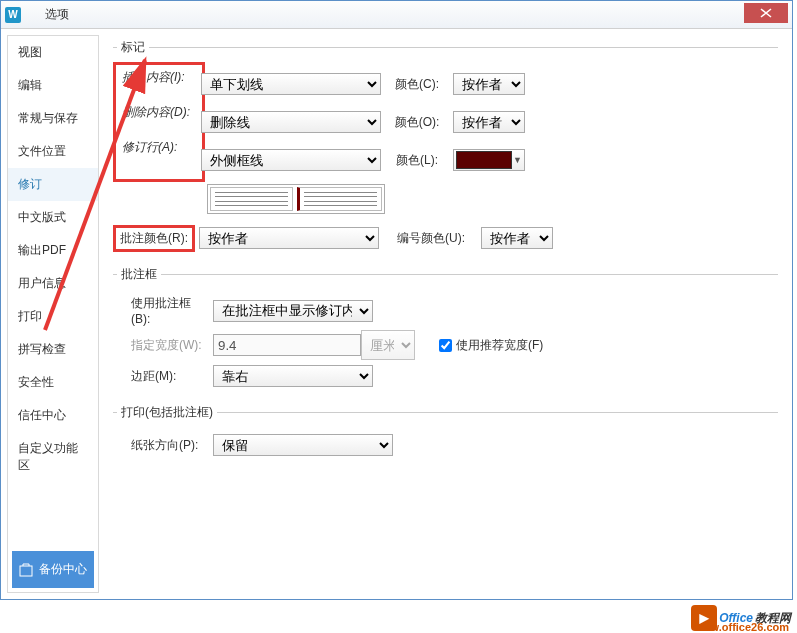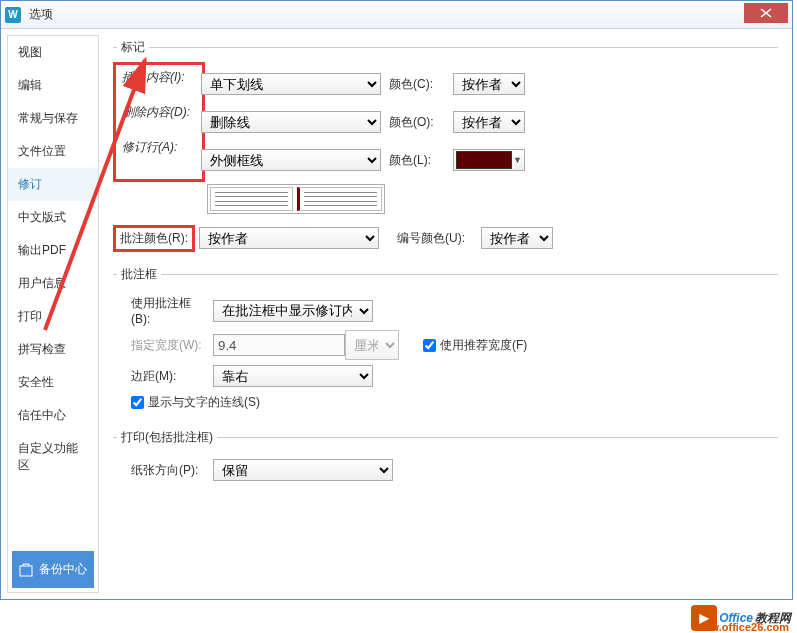--- a/index.html
+++ b/index.html
@@ -1,21 +1,21 @@
 <!DOCTYPE html>
 <html><head>
   <meta charset="utf-8">
   <style>
     * { box-sizing: border-box; margin: 0; padding: 0; }
     body { font-family: "Microsoft YaHei", "SimSun", sans-serif; font-size: 12px; color: #333; background: #fff; width: 797px; height: 633px; position: relative; }
     
     .window { border: 1px solid #5b8fc7; width: 793px; height: 600px; display: flex; flex-direction: column; background: #fff; }
     .titlebar { height: 28px; background: linear-gradient(#fdfdfd, #eef2f7); display: flex; align-items: center; padding: 0 4px; border-bottom: 1px solid #d0d0d0; }
     .app-icon { width: 16px; height: 16px; background: #2196c9; color: #fff; display: flex; align-items: center; justify-content: center; font-size: 10px; font-weight: bold; border-radius: 2px; }
-    .title-text { margin-left: 8px; flex: 1; color: #333; }
+    .title-text { margin-left: 24px; flex: 1; color: #333; }
     .close-btn { width: 44px; height: 20px; background: #c75050; color: #fff; display: flex; align-items: center; justify-content: center; border-radius: 0; cursor: pointer; margin-top:-4px;}
     
     .body-area { flex: 1; display: flex; padding: 6px; gap: 6px; }
     .sidebar { width: 92px; border: 1px solid #d9d9d9; background: #fff; display: flex; flex-direction: column; overflow-y: auto; position: relative; }
     .sidebar-item { padding: 8px 10px; cursor: pointer; color: #333; }
     .sidebar-item.active { color: #2a7ab0; background: #eef5fb; }
     .sidebar-spacer { flex: 1; }
     .backup-btn { margin: 4px; padding: 10px 6px; background: #4a90d9; color: #fff; display: flex; align-items: center; justify-content: center; gap: 6px; cursor: pointer; }
     
     .main { flex: 1; padding: 4px 8px; overflow: auto; }
@@ -26,29 +26,29 @@
     .form-row { display: flex; align-items: center; margin: 4px 0; gap: 8px; min-height: 24px; }
     .label-cell { width: 74px; text-align: left; }
     .label-cell.indent { margin-left: 14px; }
     .highlight-box { border: 3px solid #e53935; padding: 2px 4px; margin: -2px -4px; }
     
     select { border: 1px solid #aaa; background: linear-gradient(#fff,#eee); height: 22px; padding: 1px 4px; }
     select.w1 { width: 180px; }
     select.w2 { width: 72px; }
     select.w3 { width: 160px; }
     
-    .gap-label { width: 56px; text-align: left; }
+    .gap-label { width: 56px; text-align: center; }
     
     .preview-box { width: 178px; height: 30px; border: 1px solid #aaa; display: flex; margin-left: 0; }
     .preview-half { flex: 1; border: 1px solid #bbb; margin: 2px; display: flex; flex-direction: column; justify-content: space-around; padding: 2px 4px; }
     .preview-line { height: 1px; background: #888; }
     .preview-half.right { border-left: 3px solid #7a0000; }
     
     .spin-wrap { display: flex; align-items: center; }
-    input[type=number] { width: 132px; height: 22px; border: 1px solid #aaa; padding: 0 4px; }
+    input[type=number] { width: 148px; height: 22px; border: 1px solid #aaa; padding: 0 4px; }
     .unit-select { width: 54px; height: 30px; }
     
     .checkbox-row { display: flex; align-items: center; gap: 4px; margin: 6px 0 6px 14px;}
     .disabled { color: #999; }
     
     .color-swatch { width: 56px; height: 18px; border: 1px solid #333; display: inline-block; }
     .swatch-darkred { background: #5b0000; }
     
     .arrow-overlay { position: absolute; pointer-events: none; z-index: 10; }
     
@@ -180,24 +180,20 @@
           <div style="width:8px;"></div>
           <label class="checkbox-row" style="margin:0;">
             <input type="checkbox" checked="" style="">
             <span>使用推荐宽度(F)</span>
           </label>
         </div>
         <div class="form-row">
           <div class="label-cell indent">边距(M):</div>
           <select class="w3"><option>靠右</option></select>
         </div>
-        <label class="checkbox-row">
-          <input type="checkbox" checked="" style="">
-          <span>显示与文字的连线(S)</span>
-        </label>
       </fieldset>
 
       <fieldset>
         <legend>打印(包括批注框)</legend>
         <div class="form-row">
           <div class="label-cell indent">纸张方向(P):</div>
           <select class="w1"><option>保留</option></select>
         </div>
       </fieldset>
 

